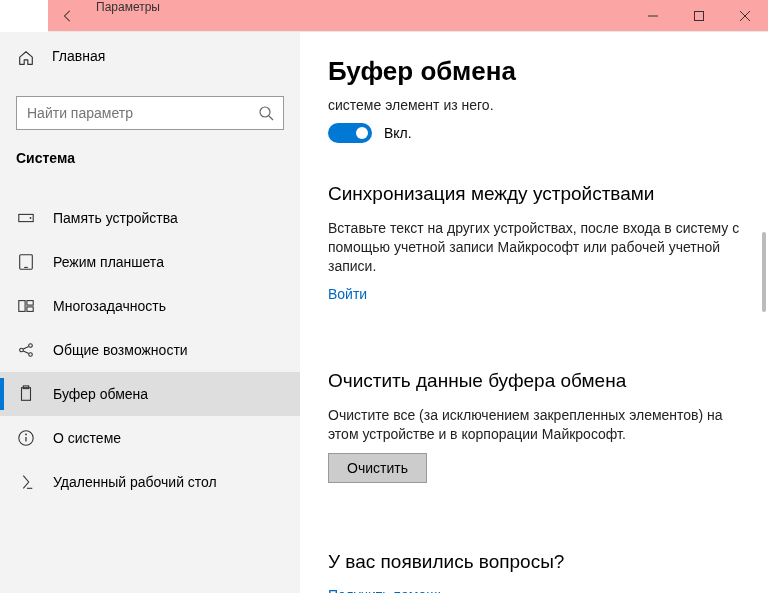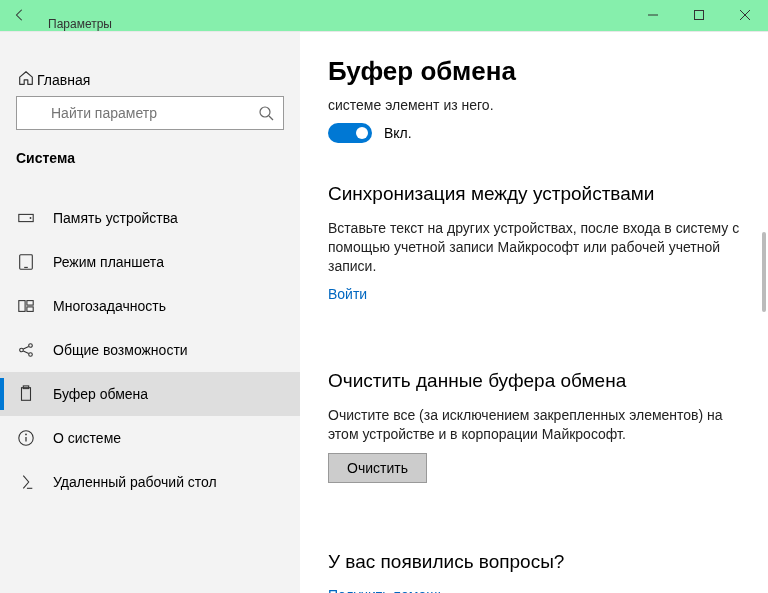--- a/index.html
+++ b/index.html
@@ -9,23 +9,24 @@
     background: #fff;
     width: 768px;
     height: 593px;
     overflow: hidden;
     color: #000;
   }
   .window { display: flex; flex-direction: column; height: 100%; }
   .titlebar {
     height: 32px;
     display: flex;
-    align-items: flex-end;
-    background: #86efac;
+    align-items: flex-start;
+    background: #fca5a5;
     border-bottom: 1px solid #e8e8e8;
+    margin-left: 48px;
   }
   .titlebar .back {
     width: 40px; height: 32px;
     display: flex; align-items: center; justify-content: center;
     color: #333;
   }
   .titlebar .title {
     flex: 0 0 auto;
     padding-left: 8px;
     font-size: 12px;
@@ -39,40 +40,39 @@
   }
   .body { flex: 1; display: flex; overflow: hidden; }
   .sidebar {
     width: 300px;
     background: #f3f3f3;
     display: flex;
     flex-direction: column;
     padding-top: 16px;
   }
   .home-row {
-    display: flex; align-items: flex-end;
+    display: flex; align-items: flex-start;
     height: 40px;
     padding: 0 16px;
-    gap: 1px;
+    gap: 16px;
   }
   .home-row .icon, .nav-item .icon {
     width: 20px; height: 20px;
     display: flex; align-items: center; justify-content: center;
     color: #333;
   }
   .search-wrap { padding: 8px 16px 12px 16px; }
   .search {
     position: relative;
     width: 100%;
     height: 34px;
     background: #fff;
     border: 1px solid #999;
     display: flex;
     align-items: center;
-    padding-left: 24px;
   }
   .search input {
     border: none; outline: none;
     flex: 1;
     padding: 0 10px;
     font-size: 14px;
     font-family: inherit;
     background: transparent;
   }
   .search .sicon {

